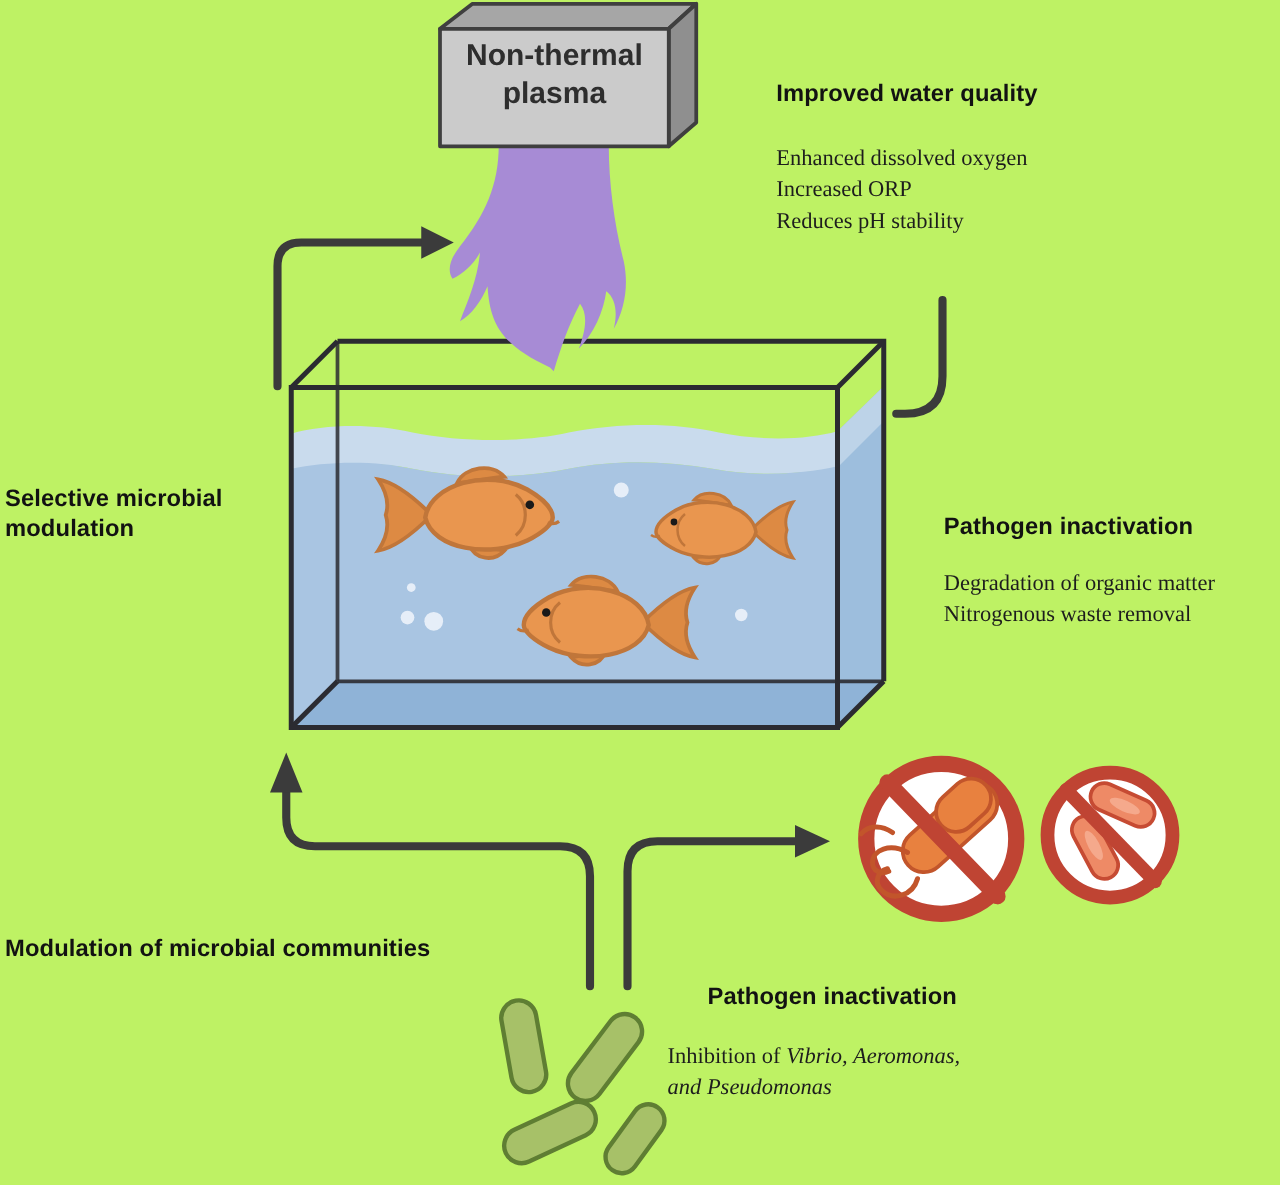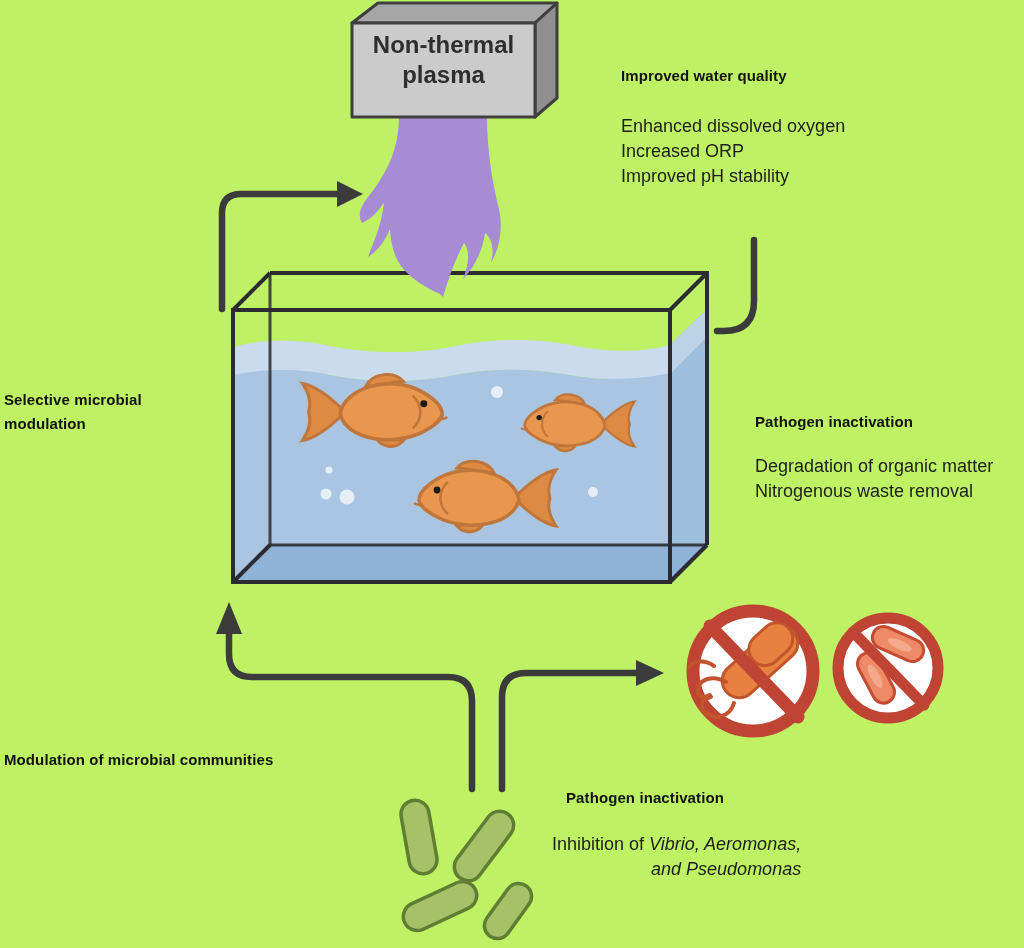--- a/index.html
+++ b/index.html
@@ -1,20 +1,20 @@
 <!DOCTYPE html>
 <html><head>
 <meta charset="utf-8">
 <style>
   html,body{margin:0;padding:0;background:#fff;}
   .canvas{position:relative;width:1024px;height:948px;background:#bef264;overflow:hidden;
           font-family:"Liberation Sans",sans-serif;color:#1b1b1b;}
   .abs{position:absolute;}
-  .h{font-weight:bold;font-size:15px;line-height:24px;color:#121212;letter-spacing:.1px;}
-  .b{font-size:18px;line-height:25px;color:#1d1d1d;}
+  .h{font-weight:bold;font-size:19px;line-height:24px;color:#121212;letter-spacing:.1px;}
+  .b{font-size:18px;line-height:25px;color:#1d1d1d;font-family:Liberation Serif, serif;}
   .i{font-style:italic;}
   .device-label{font-weight:bold;font-size:24px;line-height:30px;color:#2e2e2e;text-align:center;}
   svg{position:absolute;left:0;top:0;}
 </style>
 </head>
 <body>
 
 <div class="canvas">
 
   <svg width="1024" height="948" viewBox="0 0 1024 948">
@@ -146,32 +146,32 @@
         </g>
     </g>
   </svg>
 
   <div class="abs device-label" style="left:352px;top:30px;width:183px;">Non-thermal plasma</div>
 
   <div class="abs h" style="left:621px;top:64px;">Improved water quality</div>
   <div class="abs b" style="left:621px;top:114px;">
     <div>Enhanced dissolved oxygen</div>
     <div>Increased ORP</div>
-    <div>Improved pH stability</div>
+    <div>Reduces pH stability</div>
   </div>
 
   <div class="abs h" style="left:4px;top:388px;width:200px;">Selective microbial modulation</div>
 
   <div class="abs h" style="left:755px;top:410px;">Pathogen inactivation</div>
   <div class="abs b" style="left:755px;top:454px;">
     <div>Degradation of organic matter</div>
     <div>Nitrogenous waste removal</div>
   </div>
 
   <div class="abs h" style="left:4px;top:748px;width:420px;">Modulation of microbial communities</div>
 
   <div class="abs h" style="left:566px;top:786px;">Pathogen inactivation</div>
-  <div class="abs b" style="left:552px;top:832px;text-align:right;">
+  <div class="abs b" style="left:534px;top:832px;">
     <div><span>Inhibition of </span><span class="i">Vibrio, Aeromonas,</span></div>
     <div class="i">and Pseudomonas</div>
   </div>
 
 </div>
 
 </body></html>

